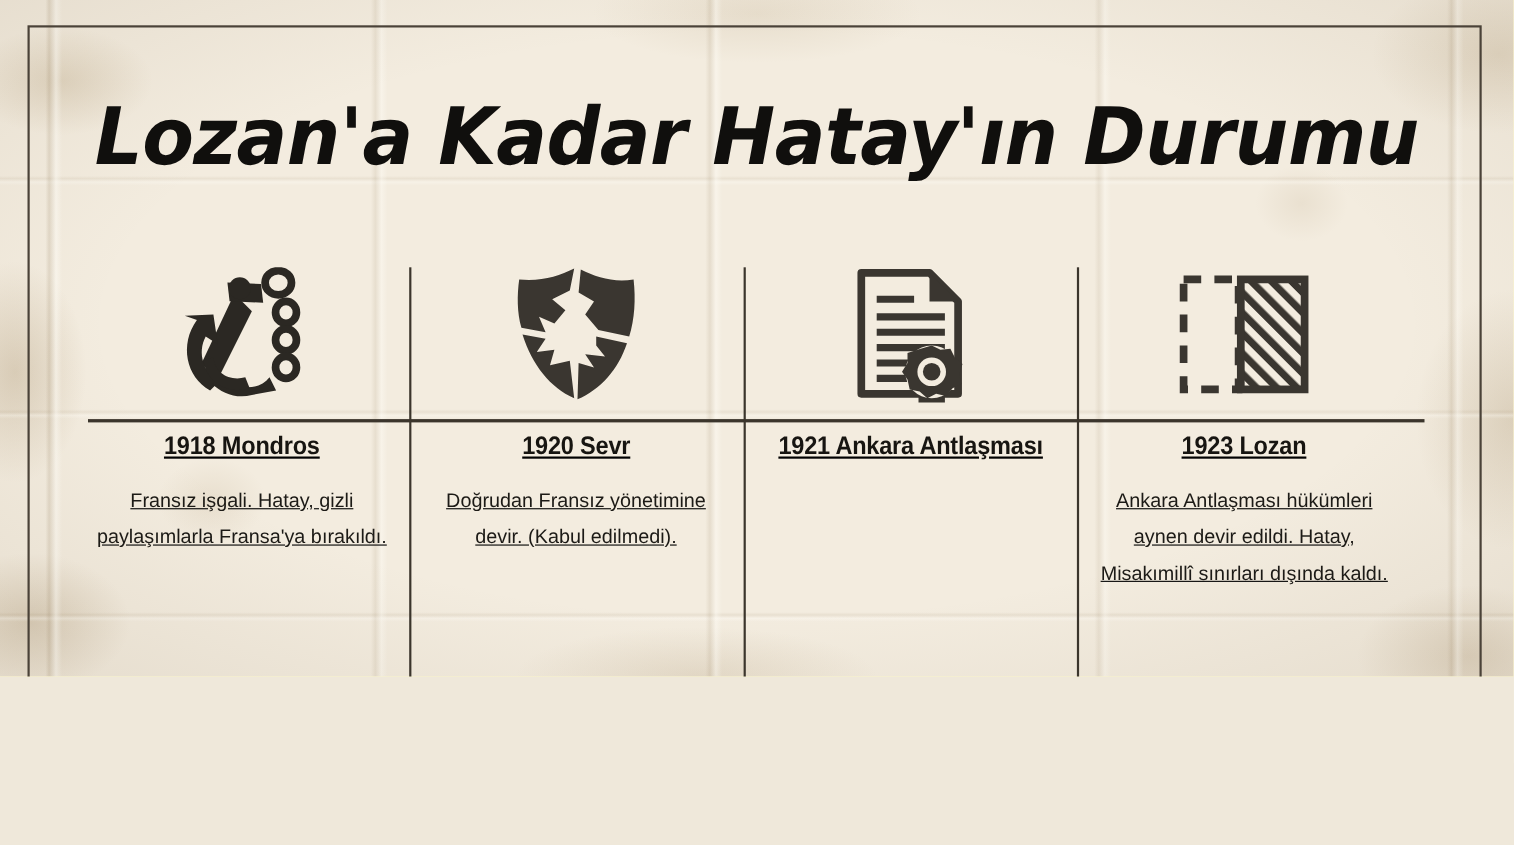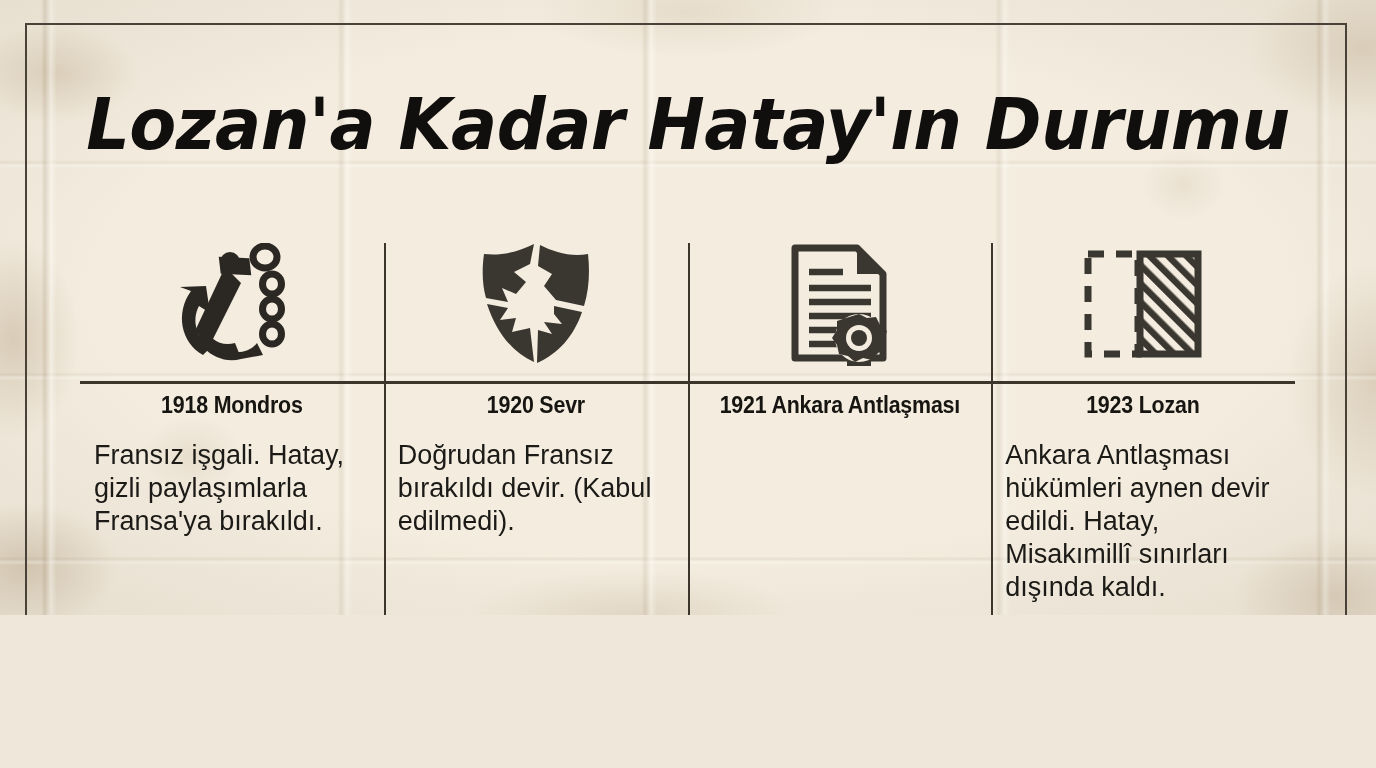--- a/index.html
+++ b/index.html
@@ -91,24 +91,25 @@
     font-size: 72px;
     letter-spacing: -0.5px;
     color: #100f0d;
     transform: scaleX(0.95);
     white-space: nowrap;
   }
 
   
   .columns {
     position: absolute;
-    left: 80px;
+    left: 68px;
     top: 238px;
     width: 1215px;
     display: flex;
+    text-decoration: underline;
   }
   .col {
     position: relative;
     box-sizing: border-box;
     flex: 0 0 303.75px;
     width: 303.75px;
     padding: 0 14px;
   }
   .col + .col::before {
     content: "";
@@ -136,22 +137,23 @@
     font-family: "Liberation Sans", sans-serif;
     font-weight: 700;
     font-size: 23px;
     color: #171511;
     letter-spacing: -0.2px;
     transform: scaleX(0.93);
     white-space: nowrap;
   }
   .col-body {
     margin-top: 20px;
+    text-align: center;
     font-family: "Liberation Sans", sans-serif;
-    font-size: 27px;
+    font-size: 18px;
     line-height: 33px;
     color: #1c1a16;
   }
 
   
   .hrule {
     position: absolute;
     left: 80px;
     top: 381px;
     width: 1215px;
@@ -222,21 +224,21 @@
 
             <path d="M9 62 L30 66 L22 78 L38 76 L34 90 L52 86 L56 120
                      C34 110 18 90 9 62 Z"></path>
 
             <path d="M76 64 L104 70 C96 94 80 112 59 121 L60 88 L74 92
                      L66 80 L84 82 L76 72 Z"></path>
           </g>
         </svg>
       </div>
       <div class="col-head">1920 Sevr</div>
-      <div class="col-body">Doğrudan Fransız bırakıldı devir. (Kabul edilmedi).</div>
+      <div class="col-body">Doğrudan Fransız yönetimine devir. (Kabul edilmedi).</div>
     </div>
 
     <div class="col">
       <div class="icon-box">
         <svg width="108" height="124" viewBox="0 0 108 124" fill="none">
 
           <path d="M10 6 H72 L98 32 V116 H10 Z" fill="none" stroke="#3a3630" stroke-width="7" stroke-linejoin="round"></path>
           <path d="M72 6 L72 32 L98 32 Z" fill="#3a3630"></path>
 
           <g stroke="#3a3630" stroke-width="6.5" stroke-linecap="butt">

